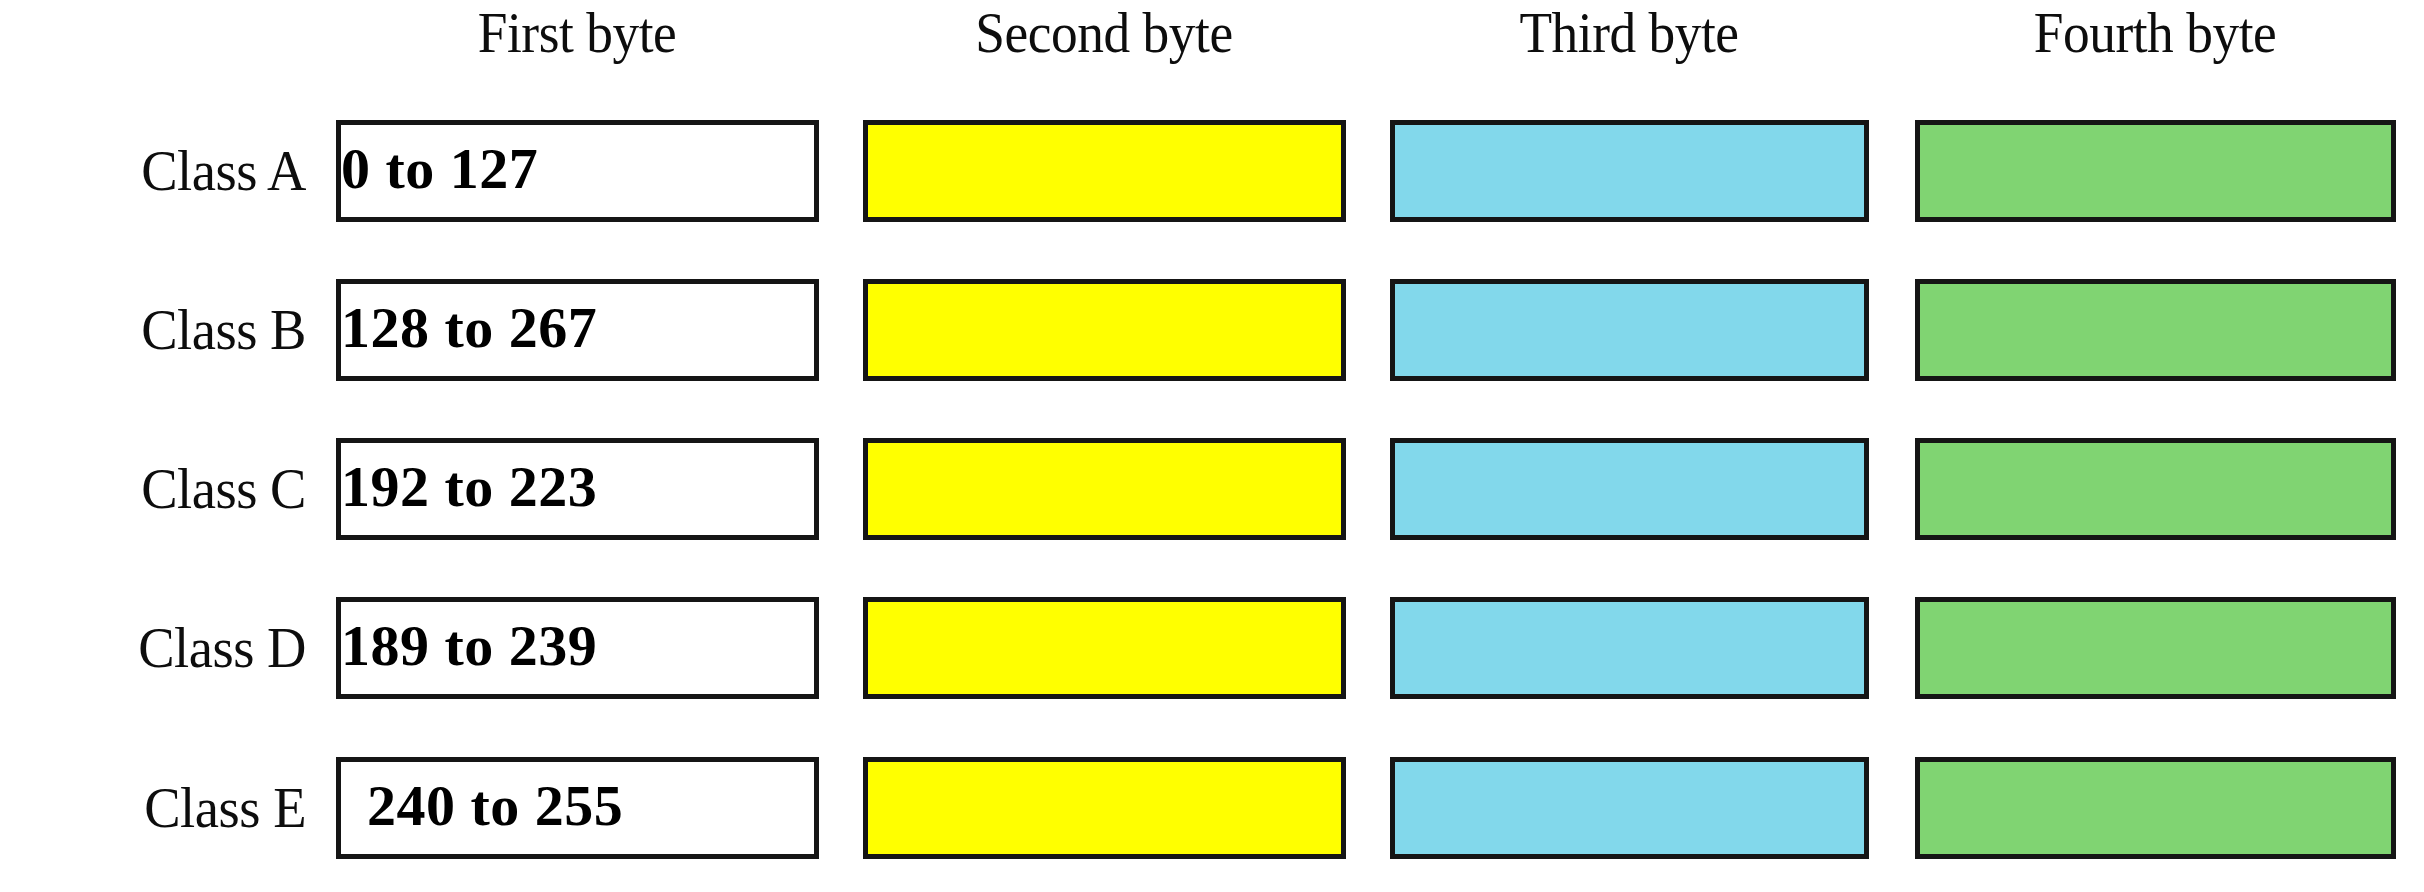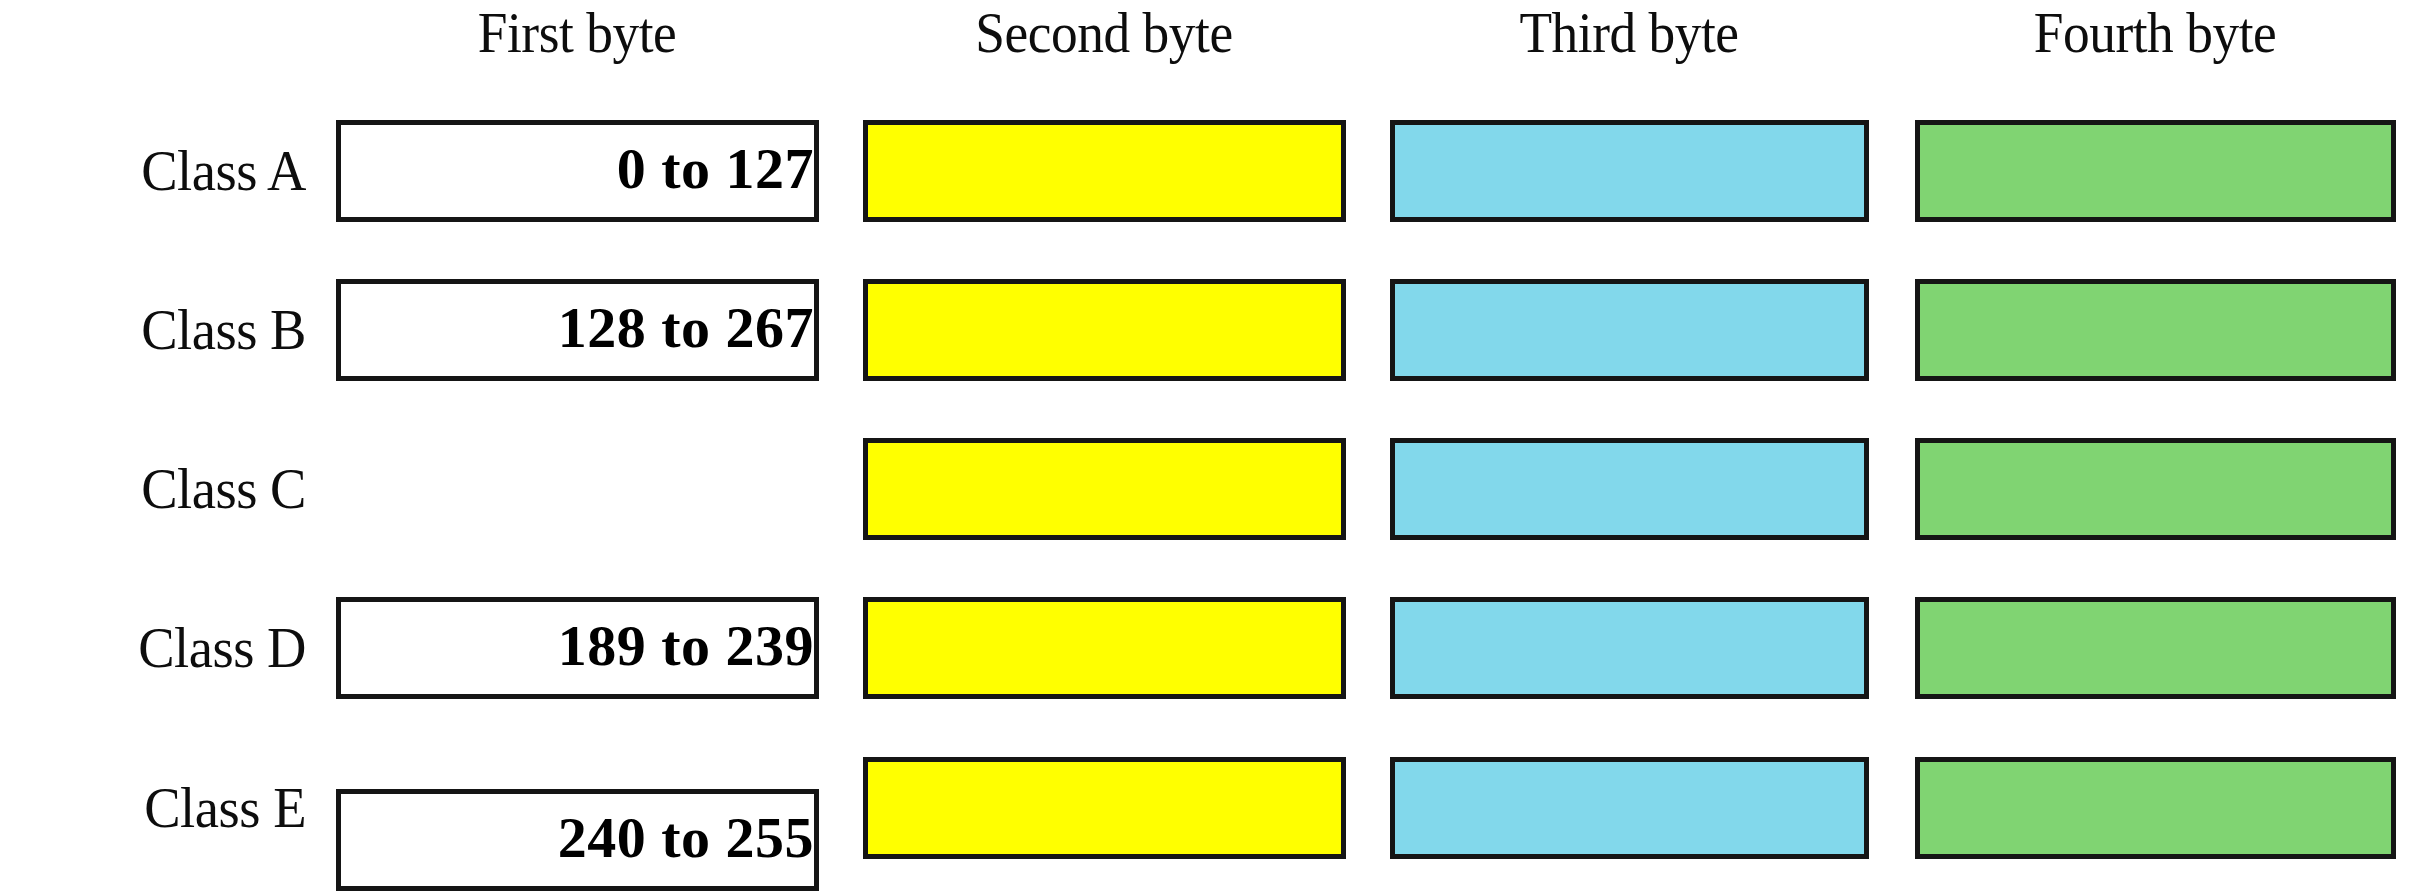--- a/index.html
+++ b/index.html
@@ -68,21 +68,21 @@
     height: 102px;
     box-sizing: border-box;
     border: 5px solid #151515;
   }
   .byte-box.c1 {
     left: 336px;
     width: 483px;
     background: #ffffff;
     display: flex;
     align-items: center;
-    justify-content: flex-end;
+    justify-content: flex-start;
   }
   .byte-box.c2 { left: 863px; width: 483px; background: #ffff00; }
   .byte-box.c3 { left: 1390px; width: 479px; background: #82d8eb; }
   .byte-box.c4 { left: 1915px; width: 481px; background: #80d472; }
 
   .byte-value {
     font-family: "Liberation Serif", "DejaVu Serif", serif;
     font-weight: 700;
     font-size: 58px;
     line-height: 1;
@@ -113,33 +113,36 @@
 
   <div class="row-label" style="top:279px;">Class B</div>
   <div class="byte-box c1" style="top:279px;">
     <span class="byte-value">128 to 267</span>
   </div>
   <div class="byte-box c2" style="top:279px;"></div>
   <div class="byte-box c3" style="top:279px;"></div>
   <div class="byte-box c4" style="top:279px;"></div>
 
   <div class="row-label" style="top:438px;">Class C</div>
+  <div class="byte-box c1" style="top:438px;">
+    <span class="byte-value">192 to 223</span>
+  </div>
   <div class="byte-box c2" style="top:438px;"></div>
   <div class="byte-box c3" style="top:438px;"></div>
   <div class="byte-box c4" style="top:438px;"></div>
 
   <div class="row-label" style="top:597px;">Class D</div>
   <div class="byte-box c1" style="top:597px;">
     <span class="byte-value">189 to 239</span>
   </div>
   <div class="byte-box c2" style="top:597px;"></div>
   <div class="byte-box c3" style="top:597px;"></div>
   <div class="byte-box c4" style="top:597px;"></div>
 
   <div class="row-label" style="top:757px;">Class E</div>
-  <div class="byte-box c1" style="top:789px;">
+  <div class="byte-box c1" style="top:757px;padding-left:26px;">
     <span class="byte-value">240 to 255</span>
   </div>
   <div class="byte-box c2" style="top:757px;"></div>
   <div class="byte-box c3" style="top:757px;"></div>
   <div class="byte-box c4" style="top:757px;"></div>
 
 </div>
 
 </body></html>

